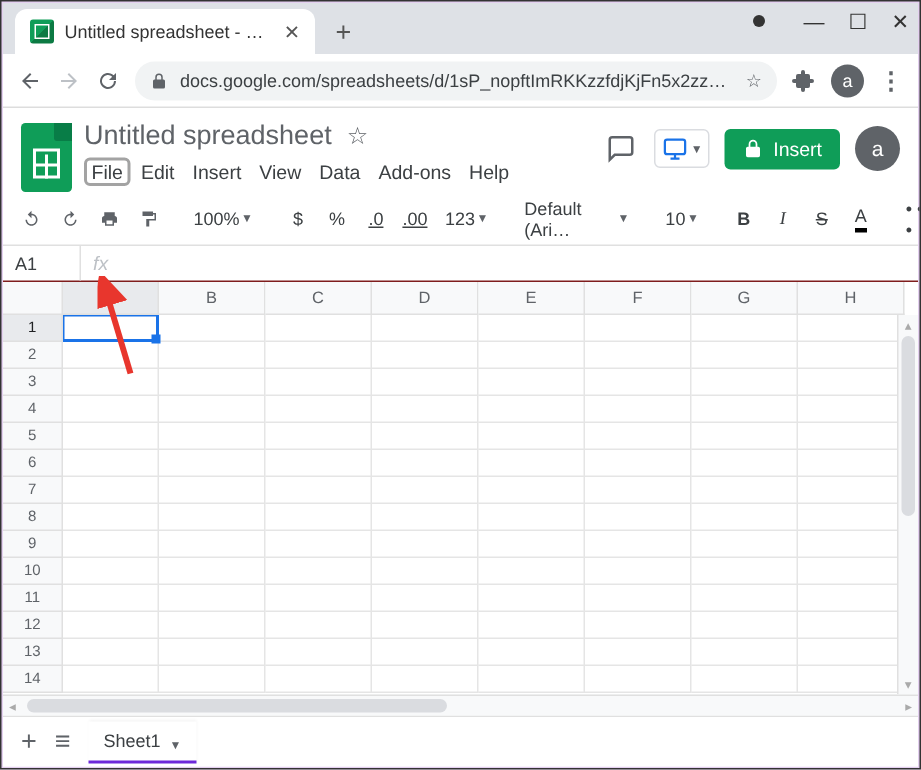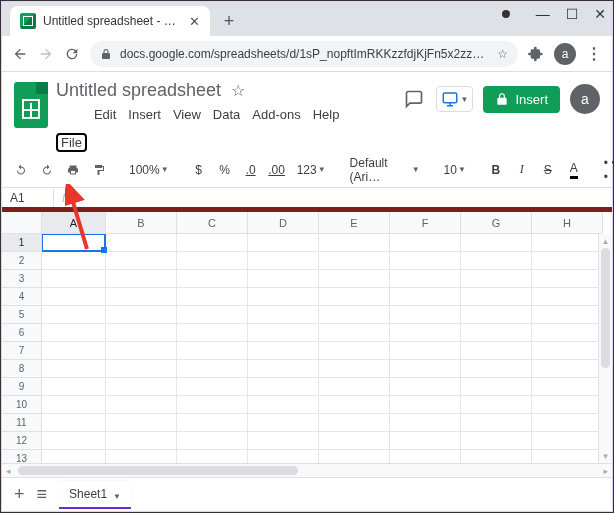--- a/index.html
+++ b/index.html
@@ -34,39 +34,39 @@
 .sheets-logo::before { content:''; position:absolute; top:0; right:0; width:12px; height:12px; background:#087d47; border-bottom-left-radius:2px; }
 .sheets-logo::after { content:''; position:absolute; left:8px; right:8px; bottom:9px; height:16px; border:2px solid #fff; }
 .sheets-logo .grid-h { position:absolute; left:8px; right:8px; bottom:17px; height:2px; background:#fff; z-index:1; }
 .sheets-logo .grid-v { position:absolute; left:16px; bottom:9px; width:2px; height:16px; background:#fff; z-index:1; }
 .header-center { flex:1; }
 .doc-title-row { display:flex; align-items:center; gap:10px; }
 .doc-title { font-size:18px; color:#5f6368; }
 .star { color:#5f6368; font-size:16px; }
 .menubar { display:flex; gap:2px; margin-top:4px; }
 .menu-item { font-size:13px; color:#3c4043; padding:2px 5px; border-radius:3px; }
-.menu-item.highlighted { border:2px solid #000000; border-radius:4px; padding:0 3px;margin-top:28px; }
+.menu-item.highlighted { border:2px solid #a3a3a3; border-radius:4px; padding:0 3px; }
 .header-right { display:flex; align-items:center; gap:10px; margin-top:4px; }
 .hdr-icon { width:24px; height:24px; display:flex; align-items:center; justify-content:center; color:#5f6368; }
 .present-btn { border:1px solid #dadce0; border-radius:4px; padding:3px 4px; display:flex; align-items:center; gap:2px; color:#1a73e8; }
 .share-btn { background:#0f9d58; color:#fff; border-radius:4px; padding:6px 12px; font-size:13px; font-weight:500; display:flex; align-items:center; gap:6px; }
 .avatar2 { width:30px; height:30px; border-radius:50%; background:#5f6368; color:#fff; display:flex; align-items:center; justify-content:center; font-size:14px; }
 
 
 .arrow-ann { position:absolute; left:63px; top:112px; width:30px; height:70px; pointer-events:none; z-index:50; }
 
 
 .toolbar { height:36px; border-bottom:1px solid #e0e0e0; display:flex; align-items:center; padding:0 8px; gap:4px; font-size:12px; color:#3c4043; }
 .tb-btn { padding:4px 5px; display:flex; align-items:center; justify-content:center; min-width:22px; }
 .tb-sep { width:1px; height:20px; background:#e0e0e0; margin:0 3px; }
 .tb-dd { display:flex; align-items:center; gap:1px; padding:4px 5px; }
 .dd-caret { font-size:8px; color:#5f6368; }
 
 
-.formula-row { height:24px; border-bottom:5px solid #7f1d1d; display:flex; align-items:center; }
+.formula-row { height:24px; border-bottom:1px solid #7f1d1d; display:flex; align-items:center; }
 .name-box { width:52px; padding:0 8px; font-size:12px; color:#3c4043; border-right:1px solid #e0e0e0; height:100%; display:flex; align-items:center; }
 .fx { padding:0 8px; font-style:italic; color:#bdc1c6; font-size:13px; }
 
 
 .grid-wrap { flex:1; display:flex; overflow:hidden; position:relative; }
 .corner { width:40px; height:22px; background:#f8f9fa; border-right:1px solid #e0e0e0; border-bottom:1px solid #e0e0e0; position:absolute; top:0; left:0; z-index:3; }
 .col-headers { position:absolute; top:0; left:40px; right:0; height:22px; display:flex; z-index:2; }
 .col-h { background:#f8f9fa; border-right:1px solid #e0e0e0; border-bottom:1px solid #e0e0e0; font-size:11px; color:#5f6368; display:flex; align-items:center; justify-content:center; }
 .col-h.sel { background:#e8eaed; color:#202124; }
 .row-headers { position:absolute; top:22px; left:0; width:40px; z-index:2; }

